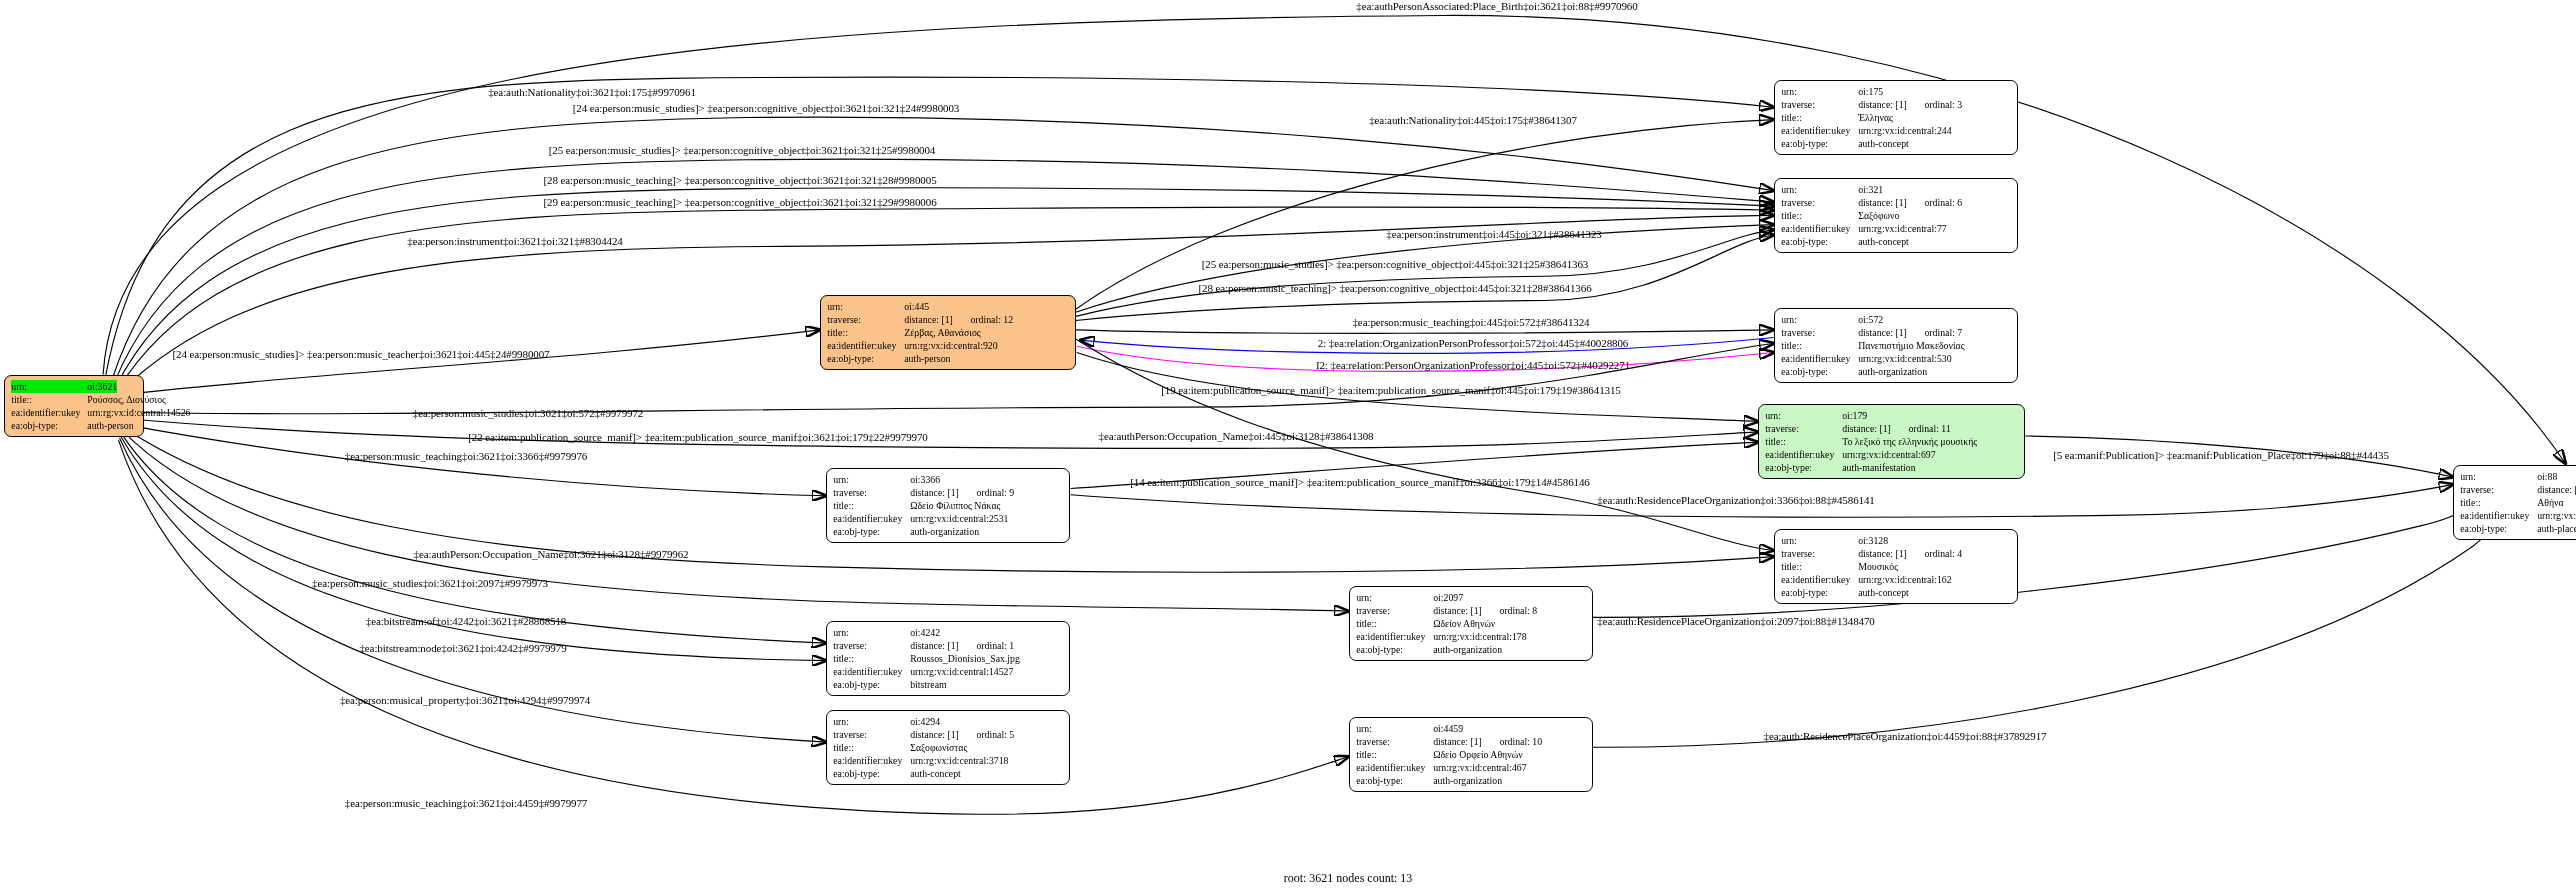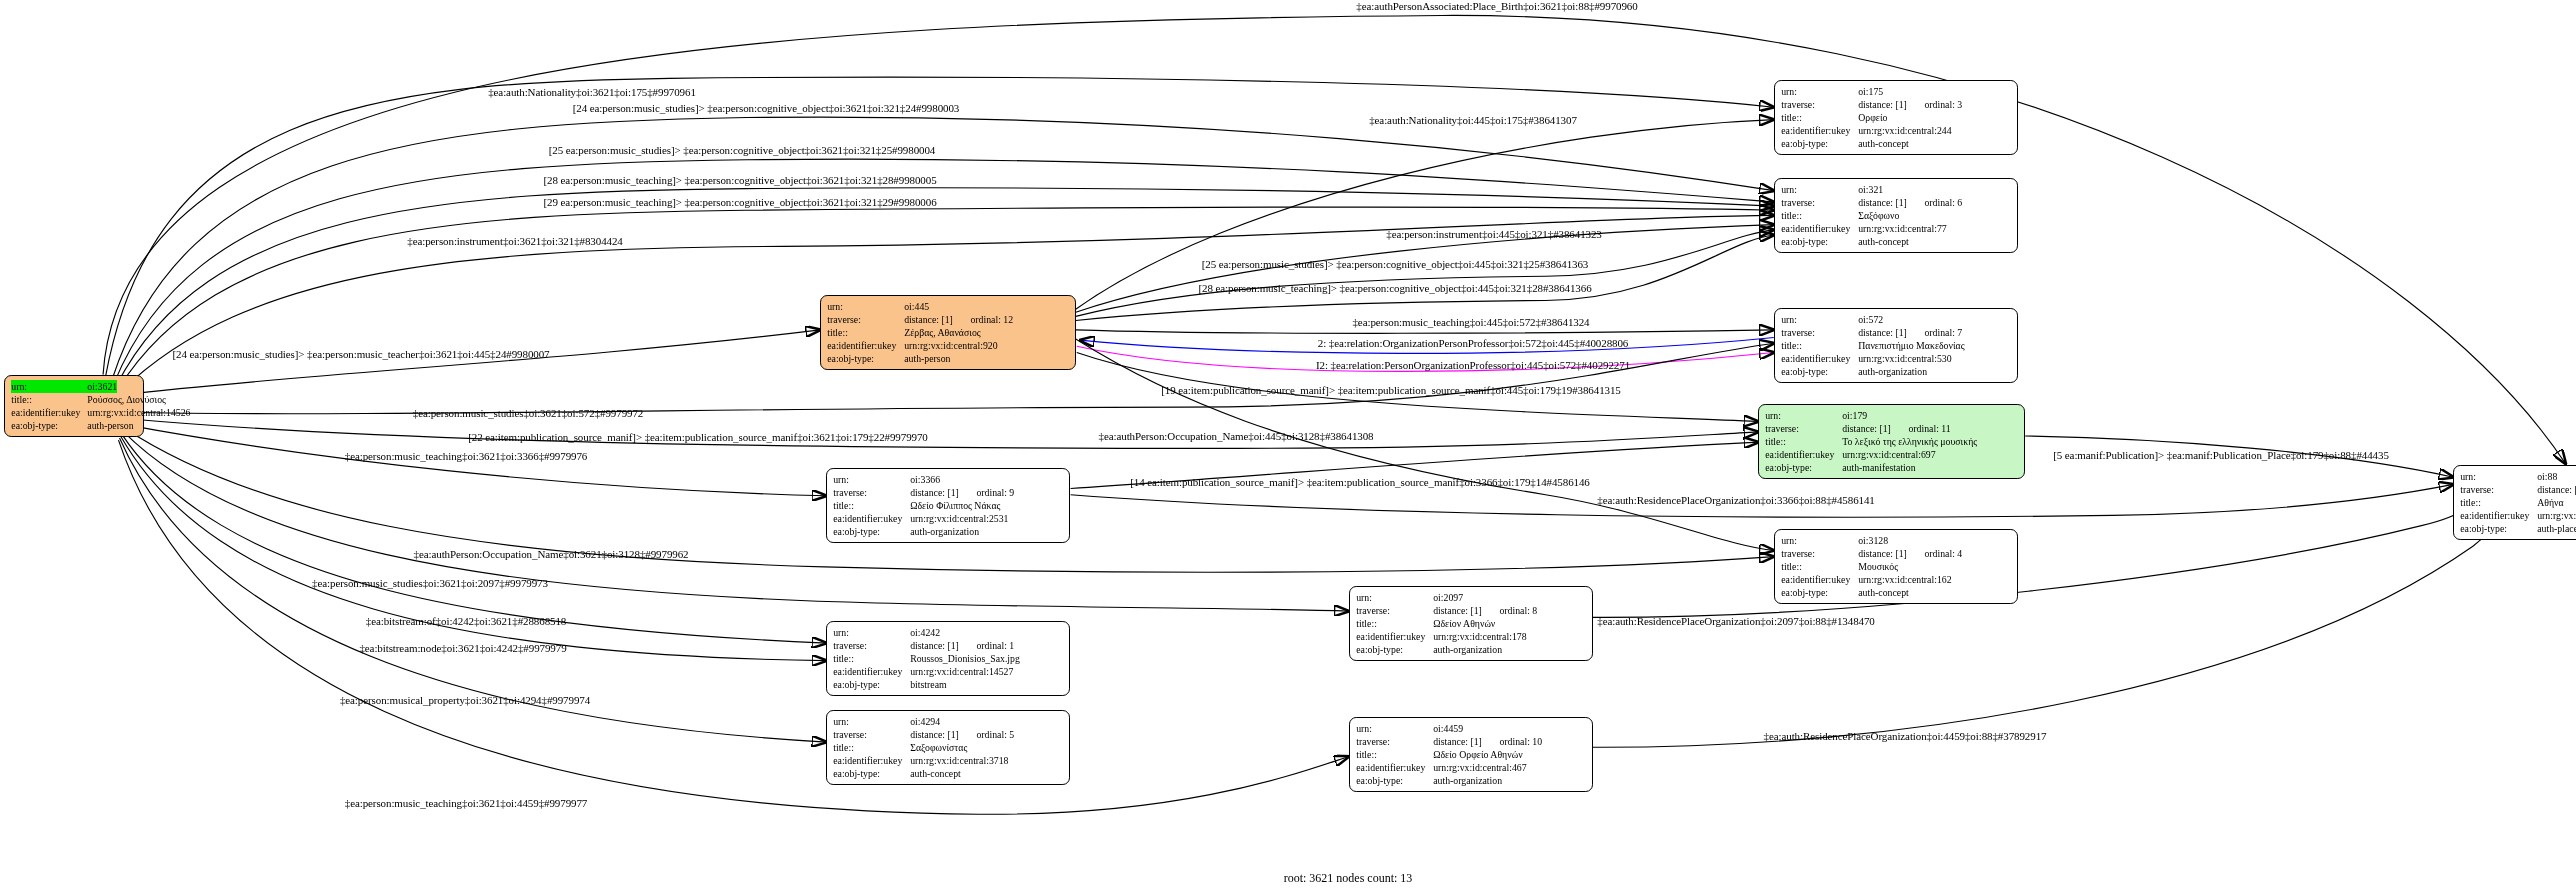--- a/index.html
+++ b/index.html
@@ -120,21 +120,21 @@
         <div class="row">
           <span class="k">urn:</span>
           <span class="v">oi:175</span>
         </div>
         <div class="row">
           <span class="k">traverse:</span>
           <span class="v">distance: [1]<span class="ord">ordinal: 3</span></span>
         </div>
         <div class="row">
           <span class="k">title::</span>
-          <span class="v">Ορφείο</span>
+          <span class="v">Έλληνας</span>
         </div>
         <div class="row">
           <span class="k">ea:identifier:ukey</span>
           <span class="v">urn:rg:vx:id:central:244</span>
         </div>
         <div class="row">
           <span class="k">ea:obj-type:</span>
           <span class="v">auth-concept</span>
         </div>
       </div>

